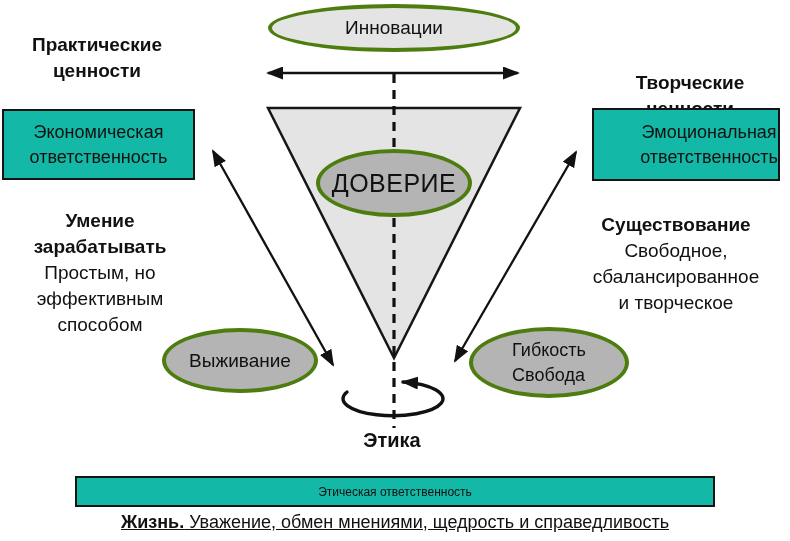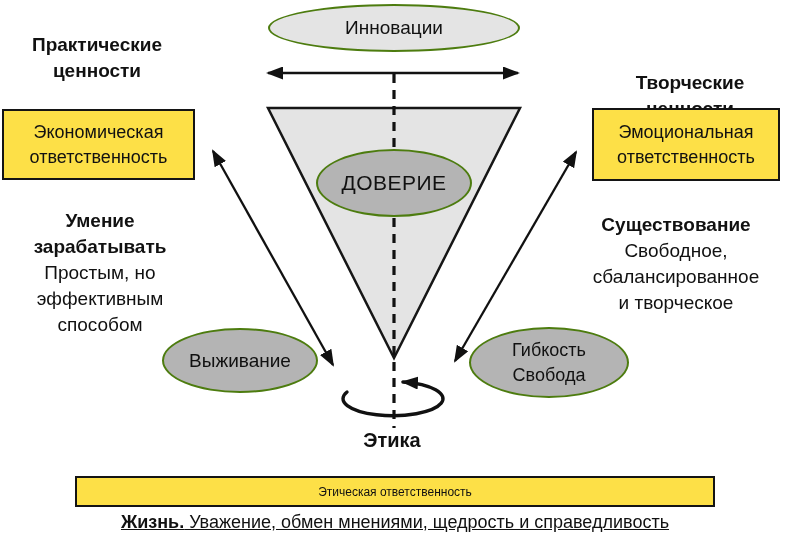--- a/index.html
+++ b/index.html
@@ -7,43 +7,43 @@
     position:relative;
     width:790px;height:541px;
     background:#ffffff;
     font-family:"Liberation Sans","DejaVu Sans",sans-serif;
     color:#111111;
     overflow:hidden;
   }
   .lines{position:absolute;left:0;top:0;width:790px;height:541px;}
   .ellipse{
     position:absolute;
-    border:2px solid #4d7c0f;
+    border:4px solid #4d7c0f;
     border-radius:50%;
     display:flex;align-items:center;justify-content:center;
-    text-align:center;
+    text-align:left;
     box-sizing:border-box;
   }
   .ellipse.light{background:#e4e4e4;}
   .ellipse.medium{background:#b4b4b4;}
   .rectbox{
     position:absolute;
     border:2.5px solid #141414;
-    background:#fde047;
+    background:#14b8a6;
     display:flex;align-items:center;justify-content:center;
     text-align:center;
     box-sizing:border-box;
   }
   .pre{white-space:pre-line;}
   .lbl{position:absolute;text-align:center;}
   .bold{font-weight:700;}
   .fs18{font-size:18px;line-height:25px;}
   .fs19{font-size:19px;line-height:26px;}
   .fs20{font-size:20px;line-height:26px;}
-  .trust-text{font-size:21px;letter-spacing:0.5px;}
+  .trust-text{font-size:25px;letter-spacing:0.5px;}
   .caption{font-size:18px;text-decoration:underline;}
 </style>
 </head>
 <body>
 
 <div class="canvas">
 
   <svg class="lines" viewBox="0 0 790 541" xmlns="http://www.w3.org/2000/svg">
     <defs>
       <marker id="ah" orient="auto-start-reverse" markerUnits="userSpaceOnUse" markerWidth="17" markerHeight="13" refX="15" refY="6.5">
@@ -72,21 +72,21 @@
 ценности</div>
 
   <div class="lbl bold fs19 pre" style="left:599px;top:32px;width:182px;margin-top:38px;">Творческие
 ценности</div>
 
   <div class="rectbox fs18" style="left:2px;top:109px;width:193px;height:71px;">
     <span class="pre">Экономическая
 ответственность</span>
   </div>
 
-  <div class="rectbox fs18" style="left:592px;top:108px;width:188px;height:73px;">
+  <div class="rectbox fs18" style="left:592px;top:108px;width:188px;height:73px;justify-content:flex-end;">
     <span class="pre">Эмоциональная
 ответственность</span>
   </div>
 
   <div class="ellipse medium trust-text" style="left:316px;top:149px;width:156px;height:68px;">
     <span>ДОВЕРИЕ</span>
   </div>
 
   <div class="lbl fs19" style="left:8px;top:208px;width:184px;">
     <div class="bold pre">Умение

